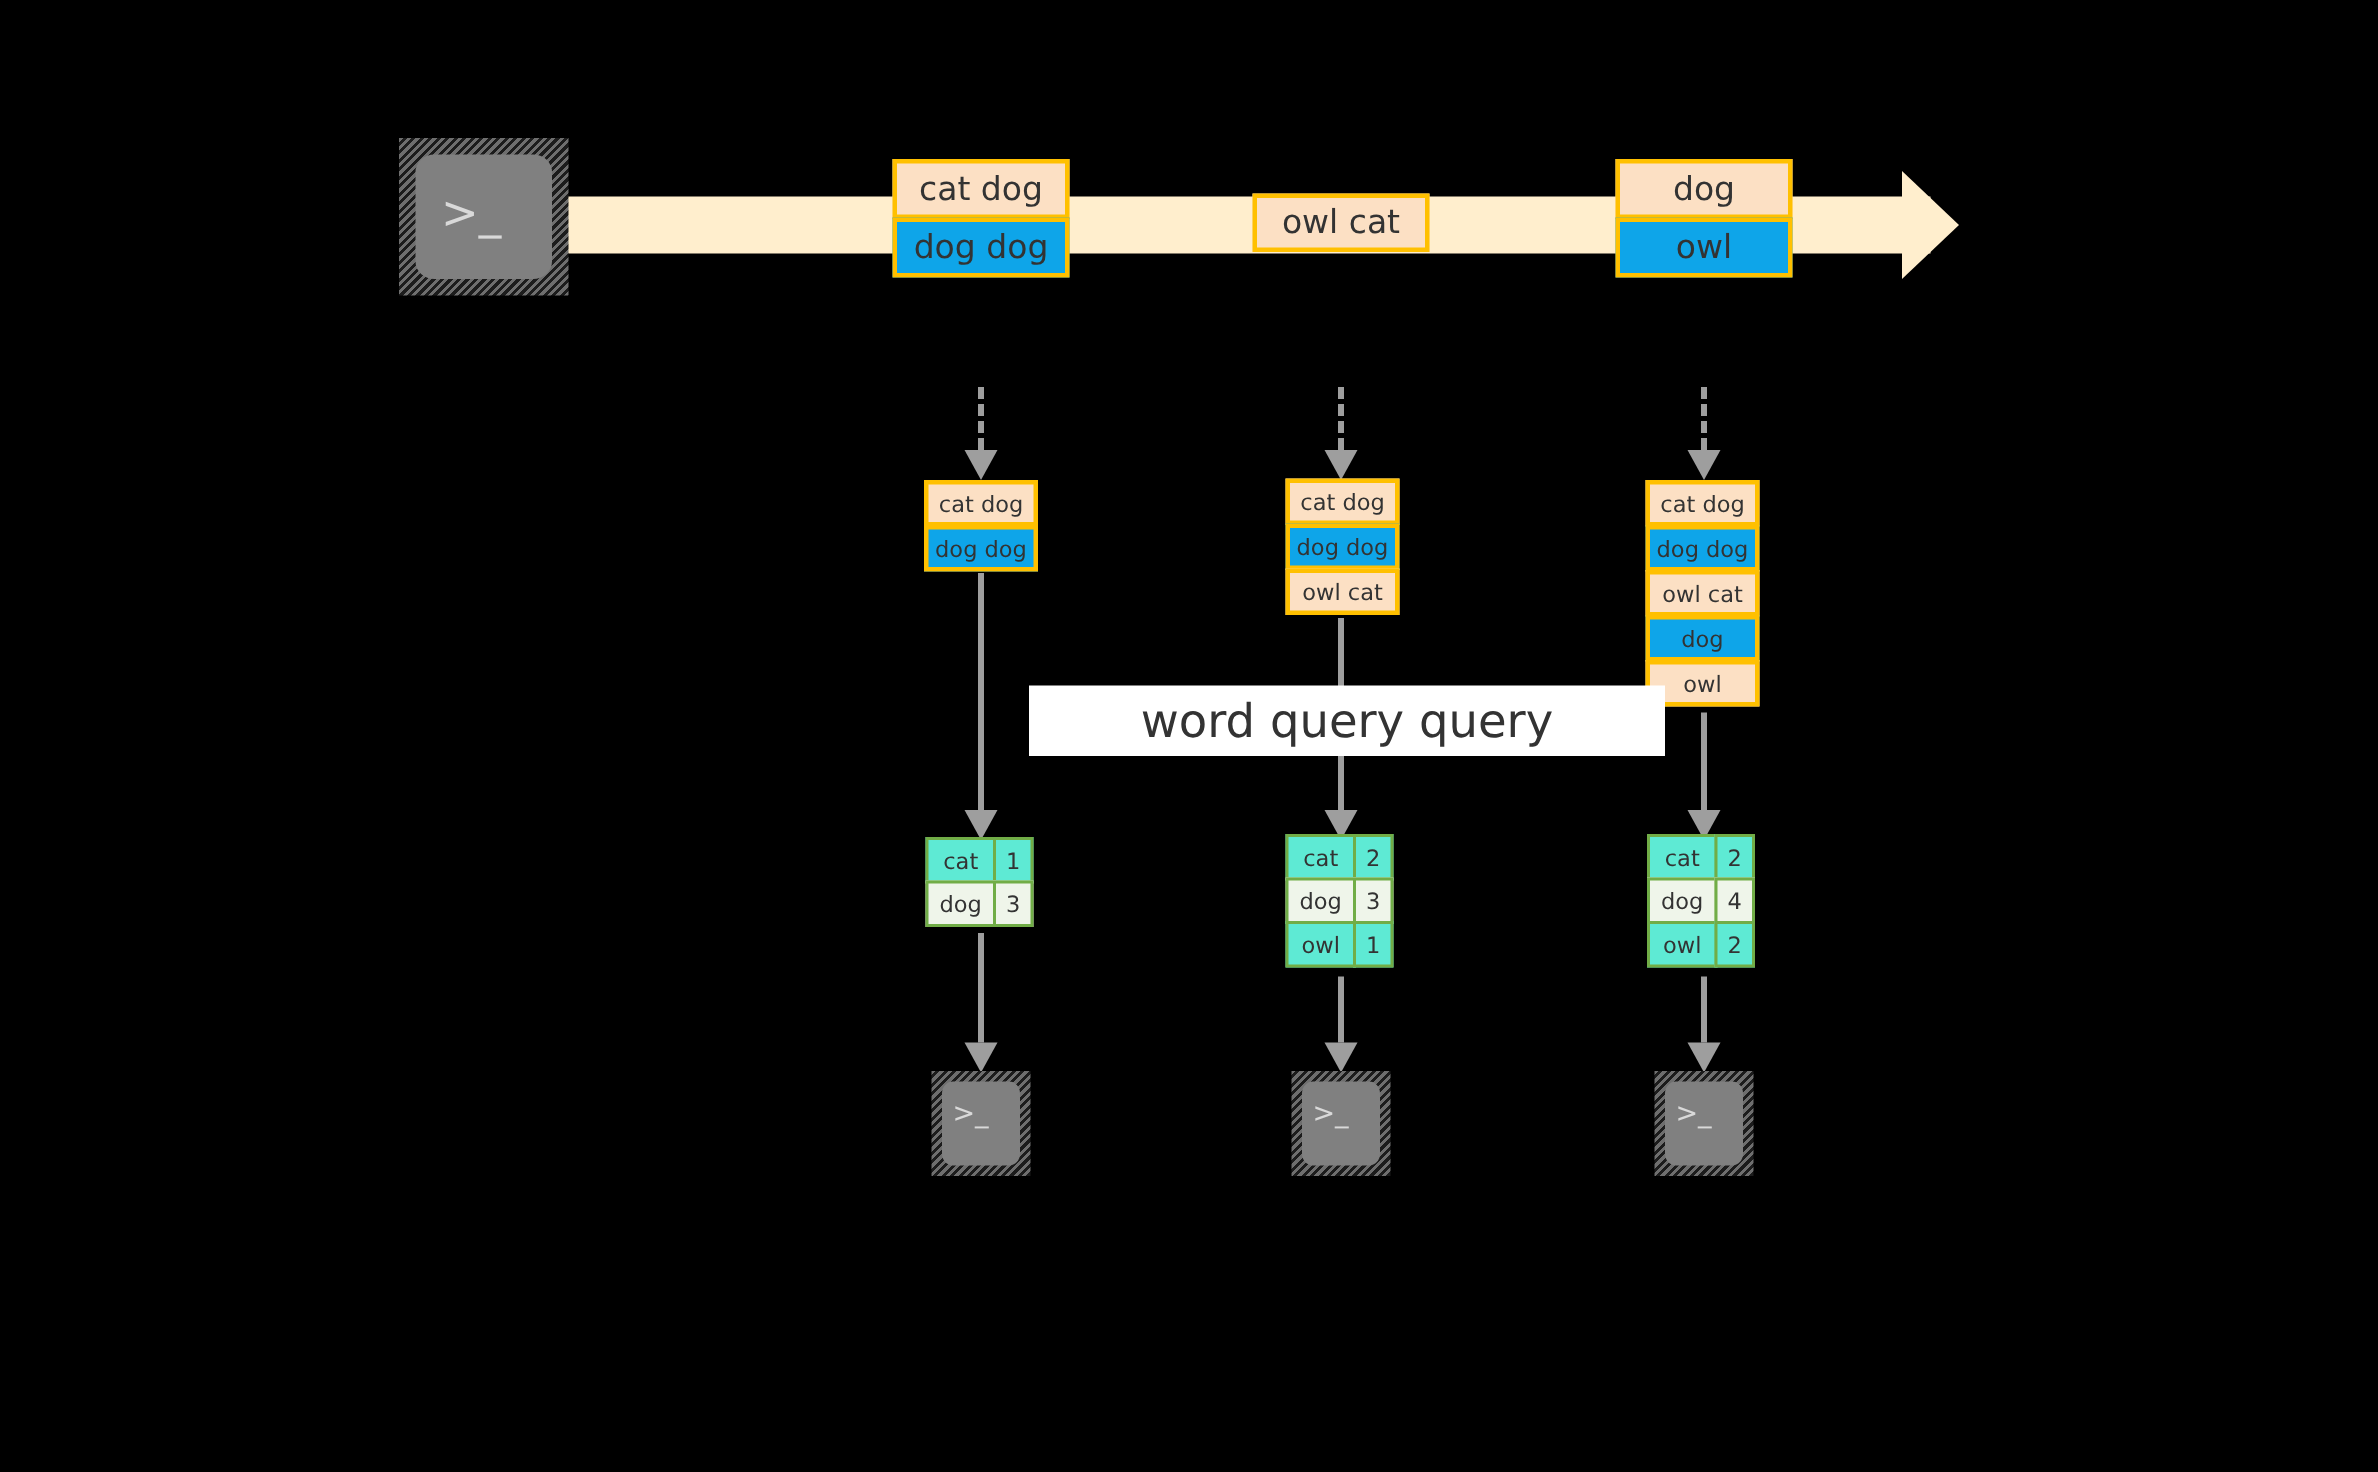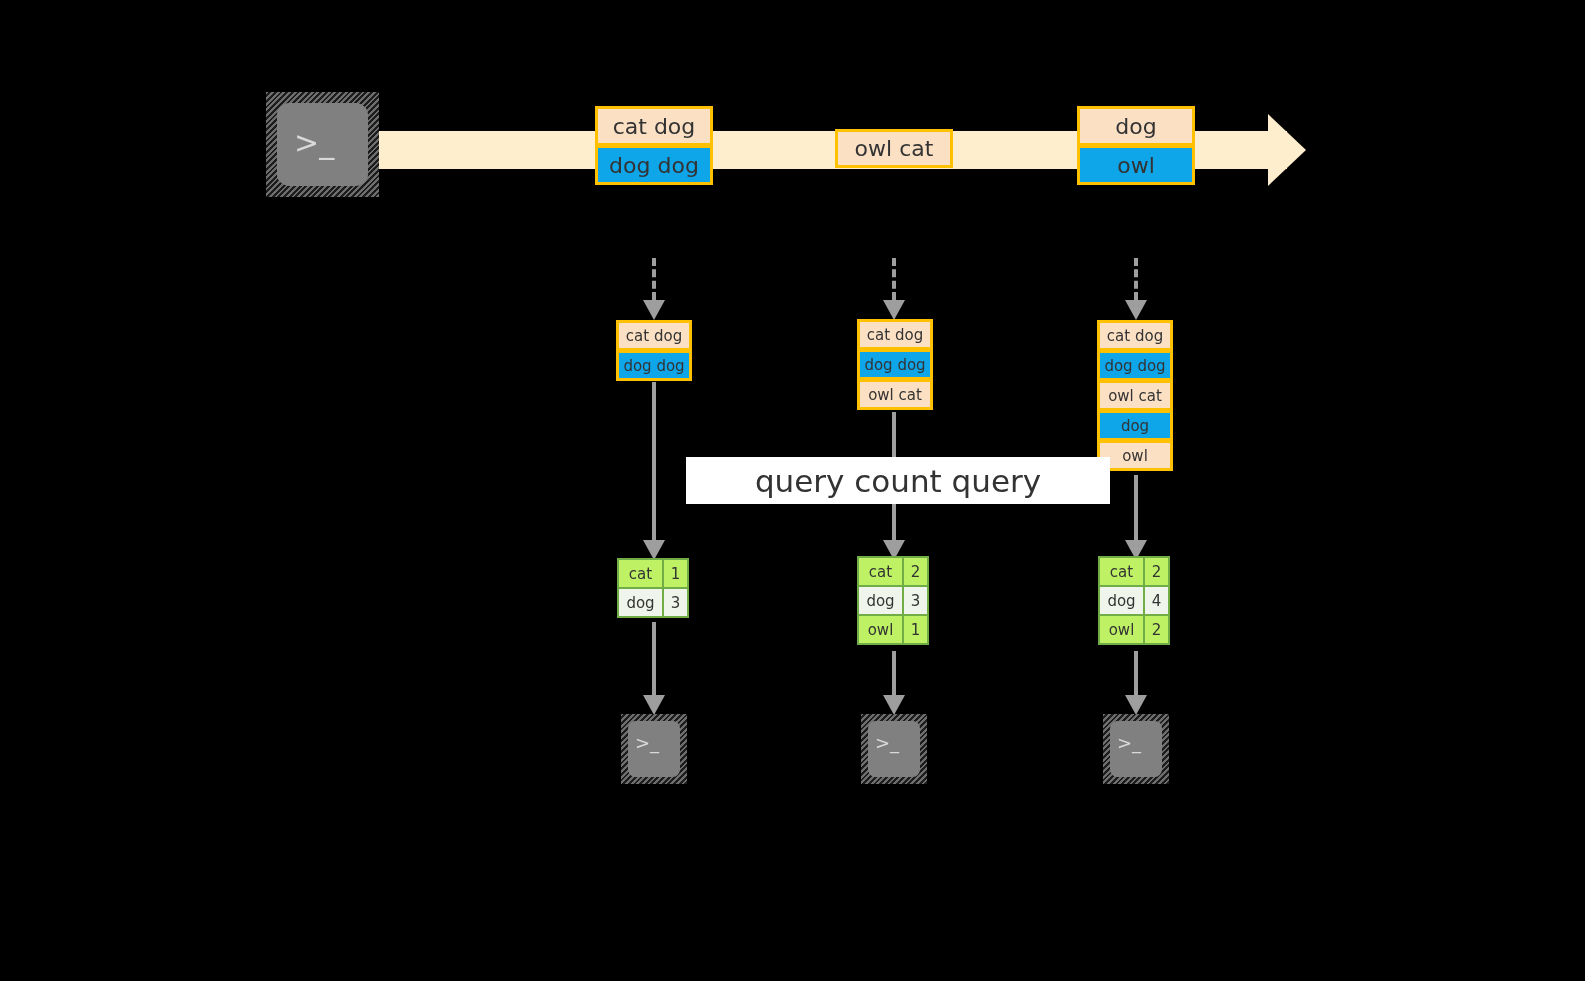--- a/index.html
+++ b/index.html
@@ -82,21 +82,21 @@
   .tbl-row + .tbl-row { margin-top: -2px; }
   .tbl-cell {
     box-sizing: border-box;
     border: 2px solid #71ad47;
     display: flex;
     align-items: center;
     justify-content: center;
     color: #333333;
     white-space: nowrap;
   }
-  .tbl-cell.dark  { background: #bef264; }
+  .tbl-cell.dark  { background: #5eead4; }
   .tbl-cell.light { background: #eff5ea; }
   .tbl-row .tbl-cell + .tbl-cell { margin-left: -2px; }
 
   
   .arrow {
     position: absolute;
   }
   .arrow .shaft {
     position: absolute;
     left: 50%;
@@ -199,21 +199,21 @@
   <div class="arrow" style="left:884px; top:412px; width:20px; height:148px;">
     <div class="shaft" style="top:0; height:128px;"></div>
     <div class="head" style="top:128px;"></div>
   </div>
   <div class="arrow" style="left:1126px; top:475px; width:20px; height:85px;">
     <div class="shaft" style="top:0; height:65px;"></div>
     <div class="head" style="top:65px;"></div>
   </div>
 
   <div class="banner" style="left:686px; top:457px; width:424px; height:47px; font-size:31px;">
-    <span>query count query</span>
+    <span>word query query</span>
   </div>
 
   <div class="tbl" style="left:617px; top:558px;">
     <div class="tbl-row">
       <div class="tbl-cell dark" style="width:47px; height:31px; font-size:15px;">cat</div>
       <div class="tbl-cell dark cnt" style="width:27px; height:31px; font-size:15px;">1</div>
     </div>
     <div class="tbl-row">
       <div class="tbl-cell light" style="width:47px; height:31px; font-size:15px;">dog</div>
       <div class="tbl-cell light cnt" style="width:27px; height:31px; font-size:15px;">3</div>

